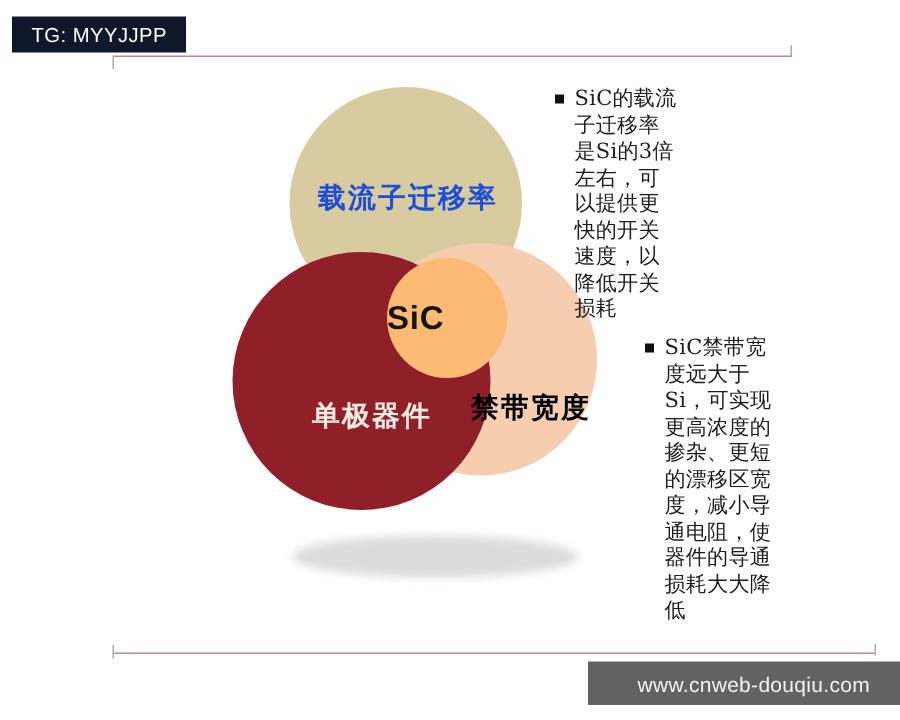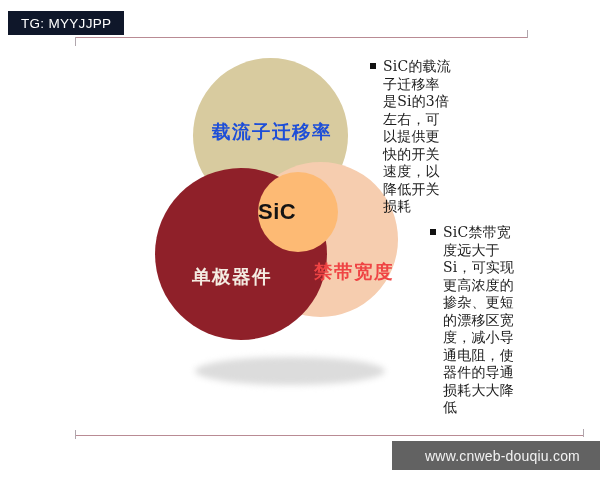--- a/index.html
+++ b/index.html
@@ -148,30 +148,30 @@
     font-weight: bold;
     white-space: nowrap;
   }
   .lab-mobility {
     left: 212px; top: 119px;
     font-size: 18.5px;
     letter-spacing: 1.5px;
     color: #1d4ed8;
   }
   .lab-unipolar {
-    left: 192px; top: 264px;
+    left: 208px; top: 264px;
     font-size: 18.5px;
     letter-spacing: 1.5px;
     color: #f4ece2;
   }
   .lab-bandgap {
     left: 314px; top: 259px;
     font-size: 18.5px;
     letter-spacing: 1.5px;
-    color: #ef4444;
+    color: #000000;
   }
 
   
   .note {
     position: absolute;
     z-index: 25;
     font-family: "DejaVu Serif", "Liberation Serif", serif;
     font-size: 14px;
     line-height: 17.5px;
     color: #1c1c1c;

